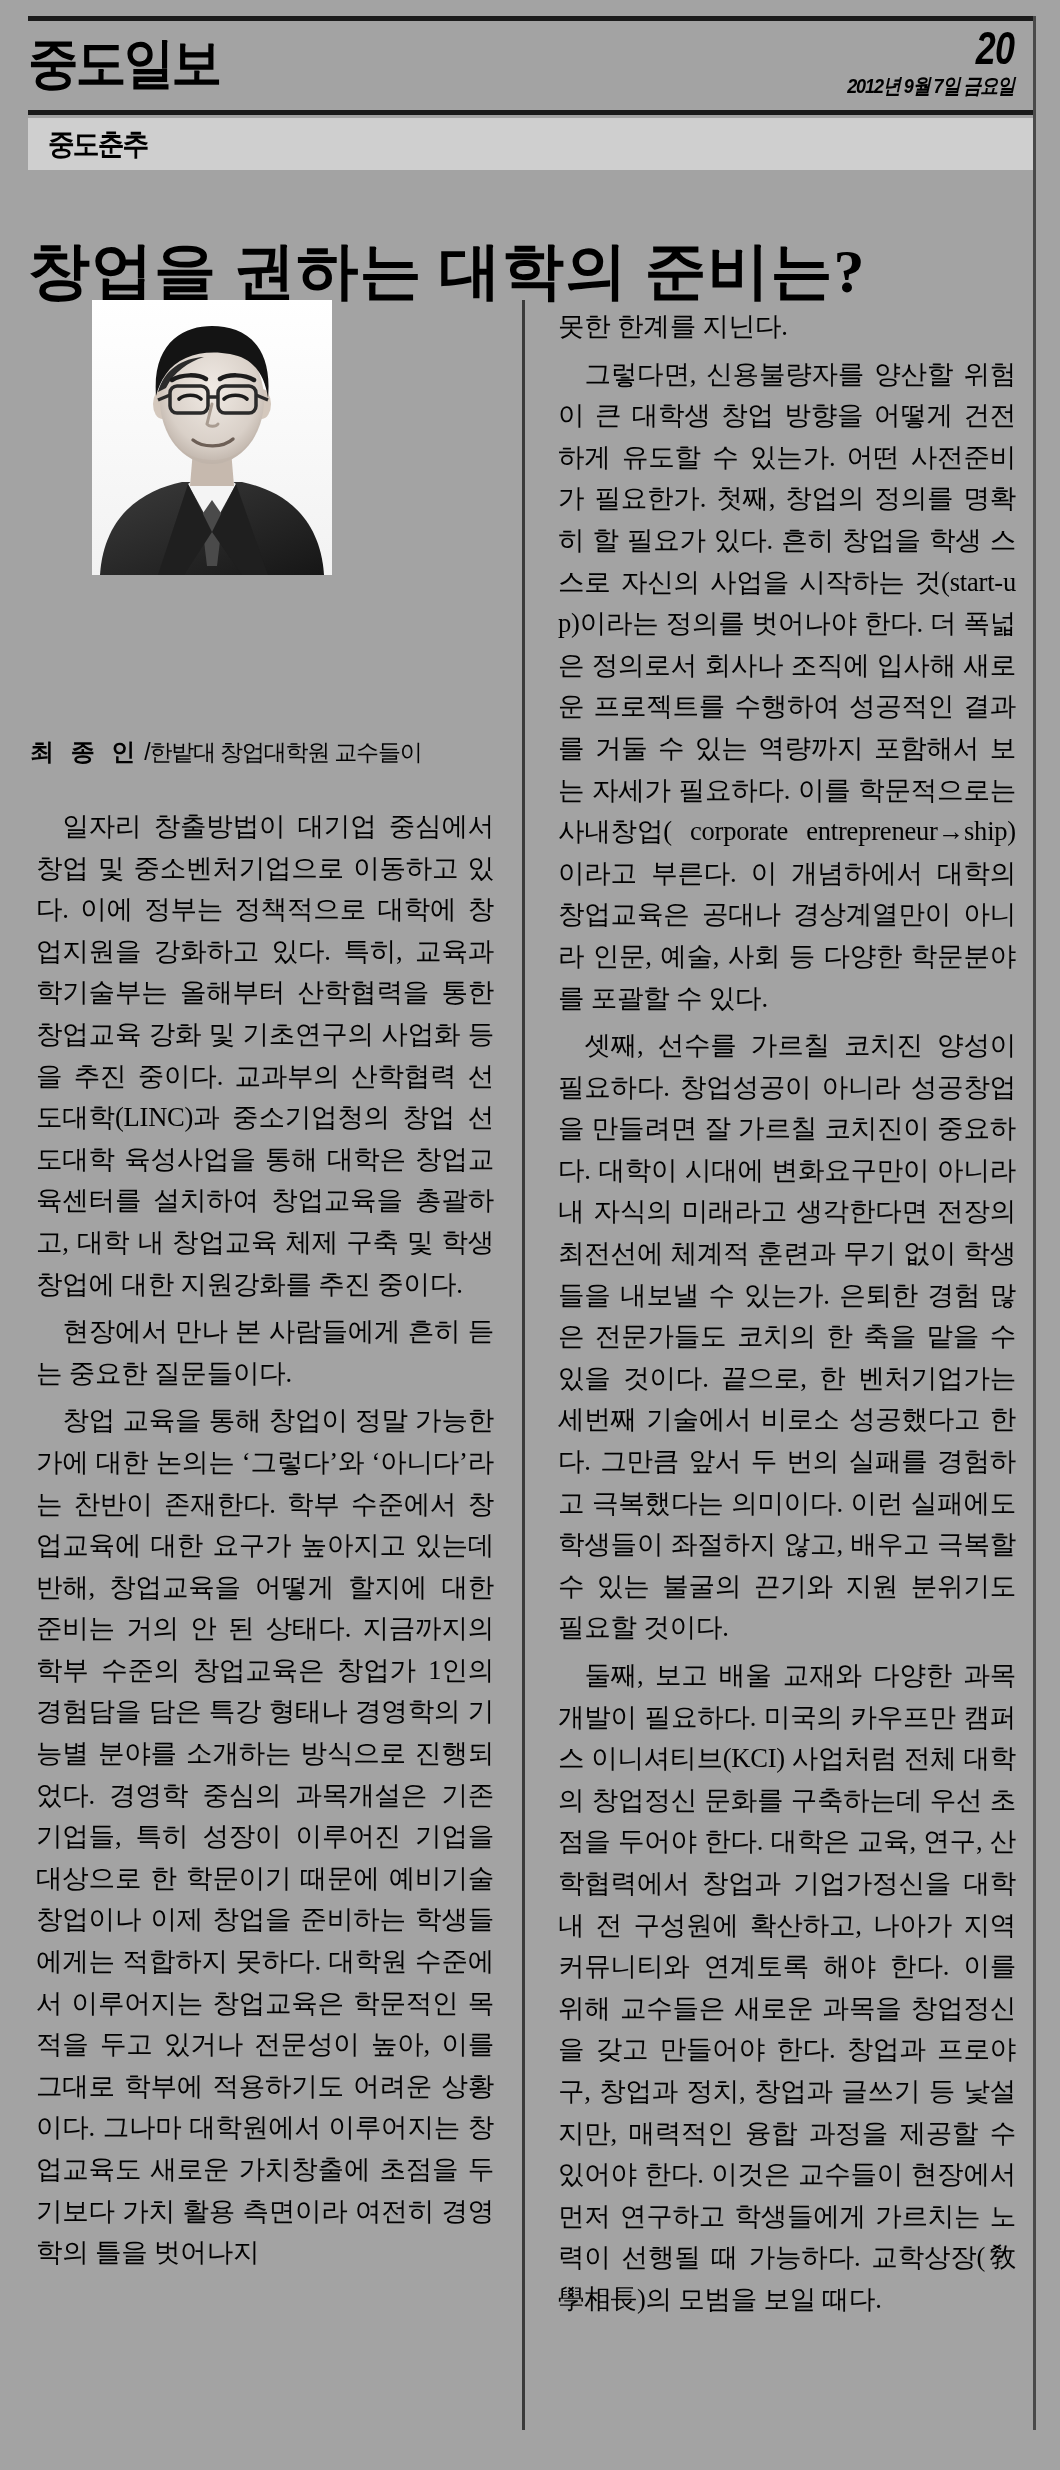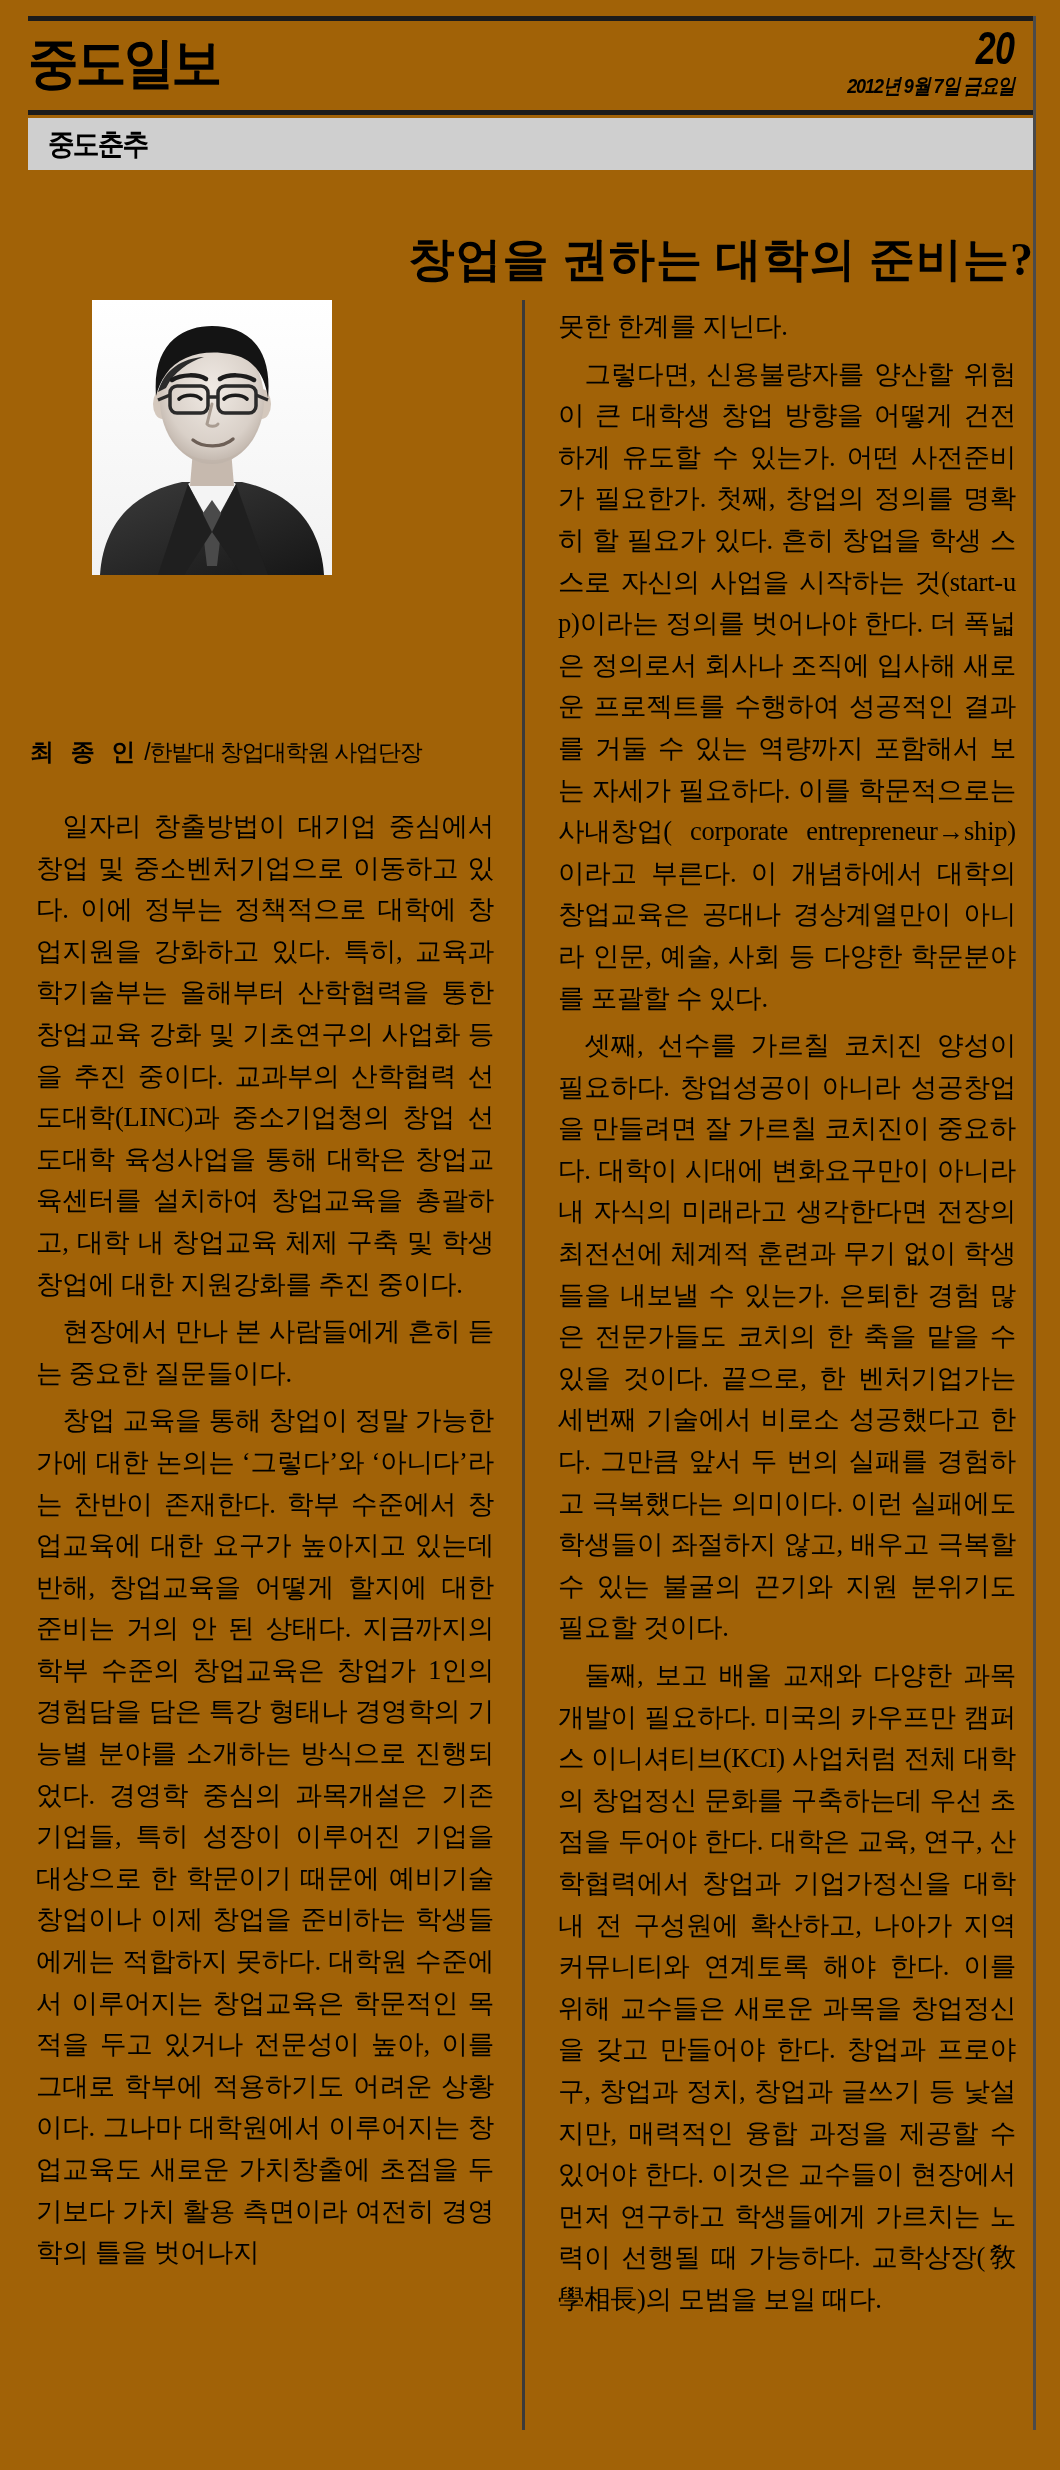--- a/index.html
+++ b/index.html
@@ -9,21 +9,21 @@
   }
   body {
     font-family: "Liberation Serif", "DejaVu Serif", serif;
     color: #000000;
   }
   #page {
     position: relative;
     width: 1060px;
     height: 2470px;
     margin: 0 auto;
-    background: #a16207;
+    background: #a3a3a3;
     overflow: hidden;
     box-sizing: border-box;
   }
 
   
   .rule-top {
     position: absolute;
     left: 28px;
     top: 16px;
     width: 1006px;
@@ -109,24 +109,24 @@
     transform: scaleX(0.92);
     transform-origin: left top;
   }
 
   
   .headline {
     position: absolute;
     left: 28px;
     top: 192px;
     width: 1006px;
-    text-align: right;
+    text-align: left;
     font-family: "Liberation Serif", "DejaVu Serif", serif;
     font-weight: 700;
-    font-size: 46px;
+    font-size: 62px;
     line-height: 74px;
     letter-spacing: 1px;
     white-space: nowrap;
   }
 
   .col-divider {
     position: absolute;
     left: 522px;
     top: 300px;
     width: 3px;
@@ -278,21 +278,21 @@
       <path d="M120 104 L115 124 C117 127 124 127 126 124" stroke="#a99c91" stroke-width="3" fill="none" stroke-linecap="round"></path>
 
       <path d="M101 140 C111 148 131 148 141 139" stroke="#6d5f56" stroke-width="3.4" fill="none" stroke-linecap="round"></path>
 
       <path d="M72 118 C76 142 94 162 120 164 C146 162 164 142 168 118 C162 146 144 160 120 160 C96 160 78 146 72 118 Z" fill="#c0b3a8" opacity="0.55"></path>
     </svg>
   </div>
 
   <div class="byline">
     <span class="byline-name">최 종 인</span>
-    <span class="byline-affil">/한밭대 창업대학원 사업단장</span>
+    <span class="byline-affil">/한밭대 창업대학원 교수들이</span>
   </div>
 
   <div class="body-text body-left" id="left-col">
       <p>일자리 창출방법이 대기업 중심에서 창업 및 중소벤처기업으로 이동하고 있다. 이에 정부는 정책적으로 대학에 창업지원을 강화하고 있다. 특히, 교육과학기술부는 올해부터 산학협력을 통한 창업교육 강화 및 기초연구의 사업화 등을 추진 중이다. 교과부의 산학협력 선도대학(LINC)과 중소기업청의 창업 선도대학 육성사업을 통해 대학은 창업교육센터를 설치하여 창업교육을 총괄하고, 대학 내 창업교육 체제 구축 및 학생창업에 대한 지원강화를 추진 중이다.</p>
       <p>현장에서 만나 본 사람들에게 흔히 듣는 중요한 질문들이다.</p>
       <p>창업 교육을 통해 창업이 정말 가능한가에 대한 논의는 ‘그렇다’와 ‘아니다’라는 찬반이 존재한다. 학부 수준에서 창업교육에 대한 요구가 높아지고 있는데 반해, 창업교육을 어떻게 할지에 대한 준비는 거의 안 된 상태다. 지금까지의 학부 수준의 창업교육은 창업가 1인의 경험담을 담은 특강 형태나 경영학의 기능별 분야를 소개하는 방식으로 진행되었다. 경영학 중심의 과목개설은 기존 기업들, 특히 성장이 이루어진 기업을 대상으로 한 학문이기 때문에 예비기술창업이나 이제 창업을 준비하는 학생들에게는 적합하지 못하다. 대학원 수준에서 이루어지는 창업교육은 학문적인 목적을 두고 있거나 전문성이 높아, 이를 그대로 학부에 적용하기도 어려운 상황이다. 그나마 대학원에서 이루어지는 창업교육도 새로운 가치창출에 초점을 두기보다 가치 활용 측면이라 여전히 경영학의 틀을 벗어나지</p>
     </div>
 
   <div class="body-text body-right" id="right-col">
       <p class="no-indent">못한 한계를 지닌다.</p>

